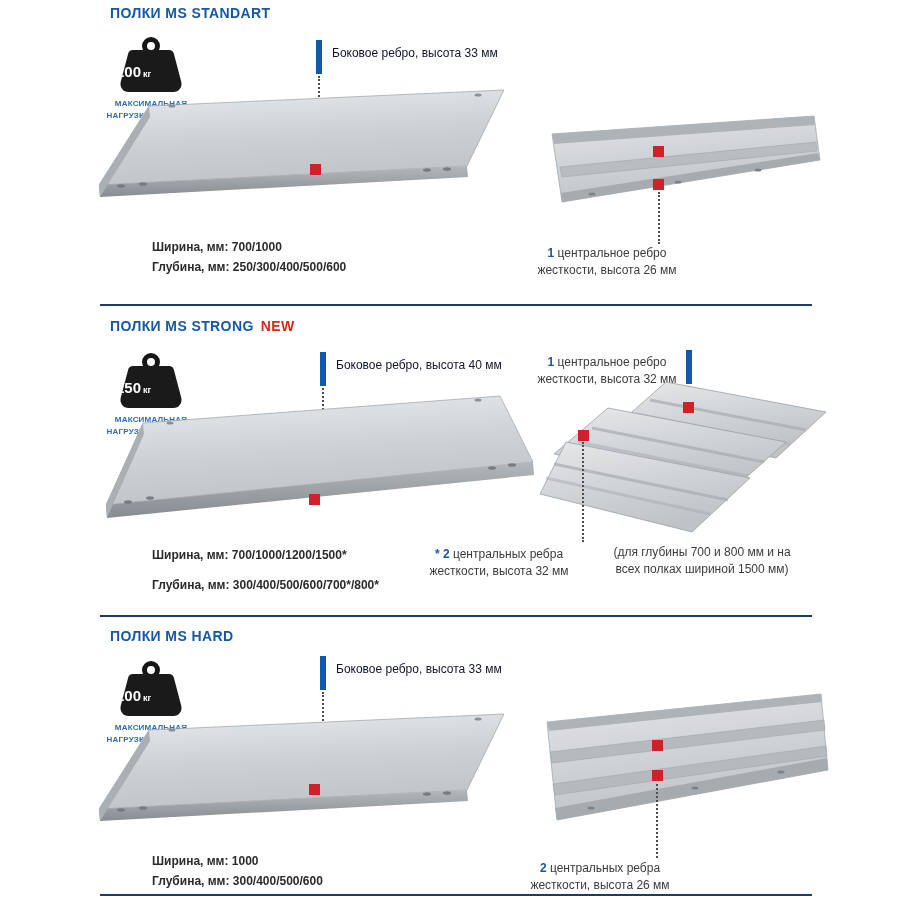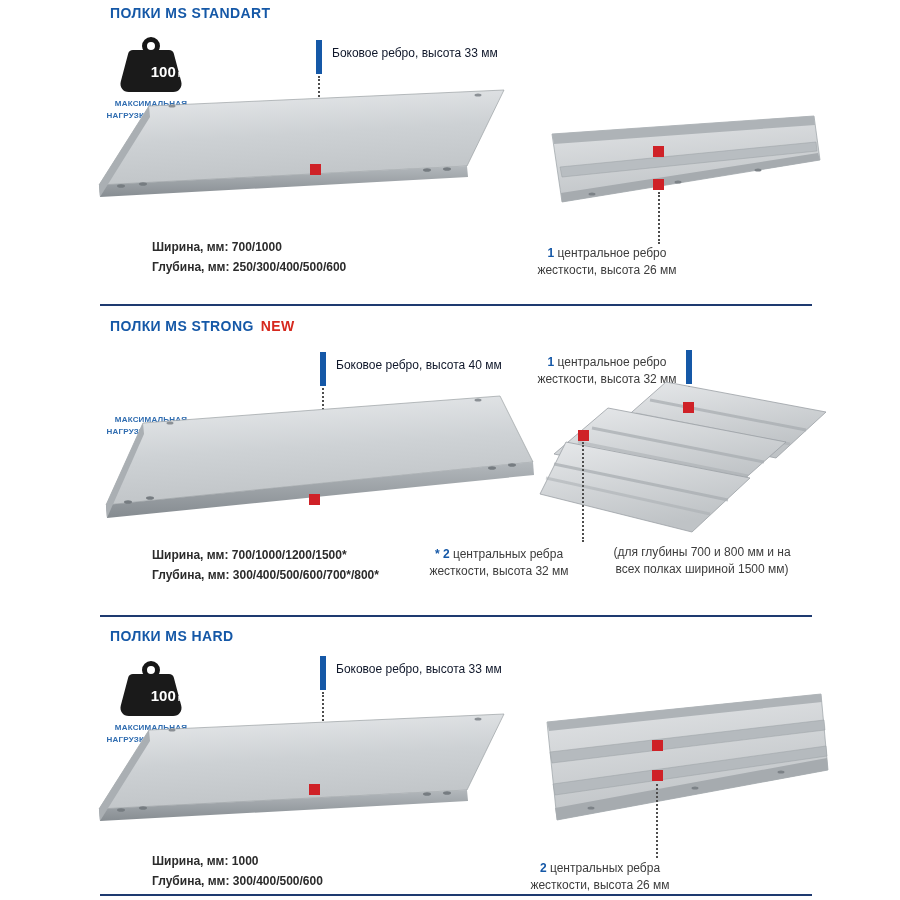--- a/index.html
+++ b/index.html
@@ -12,21 +12,21 @@
   .badge-new { color:#d6291e; margin-left:7px; }
   .ann { font-size:12px; color:#0f172a; white-space:nowrap; }
   .note { font-size:12px; color:#3c3c3c; text-align:center; line-height:1.4; }
   .blue-num { color:#1558a7; font-weight:bold; }
   .spec { font-size:12px; color:#2b2b2b; font-weight:bold; white-space:nowrap;padding-left:40px; }
   .bar { width:6px; height:34px; background:#1558a7; }
   .redsq { width:11px; height:11px; background:#cf2127; }
   .dotline { width:0; border-left:2px dotted #4d4d4d; }
   .sep { height:2px; background:#1e3a70; }
   .wcap { font-size:8px; font-weight:bold; color:#2f6cb0; text-transform:uppercase; text-align:center; line-height:1.55; letter-spacing:.2px; }
-  .wtext { position:absolute; left:0; width:100%; text-align:right; color:#fff; font-weight:bold; white-space:nowrap; }
+  .wtext { position:absolute; left:0; width:100%; text-align:left; color:#fff; font-weight:bold; white-space:nowrap; }
   .wnum { font-size:15px; }
   .wunit { font-size:9px; margin-left:2px; }
 </style>
 </head>
 <body>
 
 <div class="page">
 
   <div class="section" style="top:0; height:306px;">
     <div class="abs sec-title" style="left:110px; top:5px;">
@@ -108,20 +108,29 @@
     <div class="abs spec" style="left:112px; top:260px;">Глубина, мм: 250/300/400/500/600</div>
   </div>
 
   <div class="abs sep" style="left:100px; top:304px; width:712px;"></div>
 
   <div class="section" style="top:306px; height:311px;">
     <div class="abs sec-title" style="left:110px; top:12px;">
       <span>ПОЛКИ MS STRONG</span><span class="badge-new">NEW</span>
     </div>
 
+    <div class="abs" style="left:116px; top:46px; width:70px; height:64px;">
+      <svg width="70" height="64" viewBox="0 0 70 64">
+        <circle cx="35" cy="10" r="6.5" fill="none" stroke="#161616" stroke-width="5"></circle>
+        <path d="M17,14 h36 c2.5,0 4.2,1.2 4.8,3.5 l7.4,28 c1.5,5.6 -2.2,10.5 -8,10.5 H12.8 c-5.8,0 -9.5,-4.9 -8,-10.5 l7.4,-28 C12.8,15.2 14.5,14 17,14 z" fill="#1a1a1a"></path>
+      </svg>
+      <div class="wtext" style="top:27px;">
+        <span class="wnum">150</span><span class="wunit">кг</span>
+      </div>
+    </div>
     <div class="abs wcap" style="left:105px; top:108px; width:92px;">
       <span>максимальная</span><br>
       <span>нагрузка на полку</span>
     </div>
 
     <div class="abs bar" style="left:320px; top:46px;"></div>
     <div class="abs ann" style="left:336px; top:52px;">Боковое ребро, высота 40 мм</div>
     <div class="abs dotline" style="left:322px; top:82px; height:106px;"></div>
 
     <div class="abs" style="left:88px; top:82px;">
@@ -185,21 +194,21 @@
       <span class="blue-num">* 2</span>
       <span>центральных ребра</span><br>
       <span>жесткости, высота 32 мм</span>
     </div>
     <div class="abs note" style="left:590px; top:238px; width:224px;">
       <span>(для глубины 700 и 800 мм и на</span><br>
       <span>всех полках шириной 1500 мм)</span>
     </div>
 
     <div class="abs spec" style="left:112px; top:242px;">Ширина, мм: 700/1000/1200/1500*</div>
-    <div class="abs spec" style="left:112px; top:262px;">Глубина, мм: 300/400/500/600/700*/800*</div>
+    <div class="abs spec" style="left:112px; top:272px;">Глубина, мм: 300/400/500/600/700*/800*</div>
   </div>
 
   <div class="abs sep" style="left:100px; top:615px; width:712px;"></div>
 
   <div class="section" style="top:617px; height:252px;">
     <div class="abs sec-title" style="left:110px; top:11px;">
       <span>ПОЛКИ MS HARD</span>
     </div>
 
     <div class="abs" style="left:116px; top:43px; width:70px; height:64px;">

